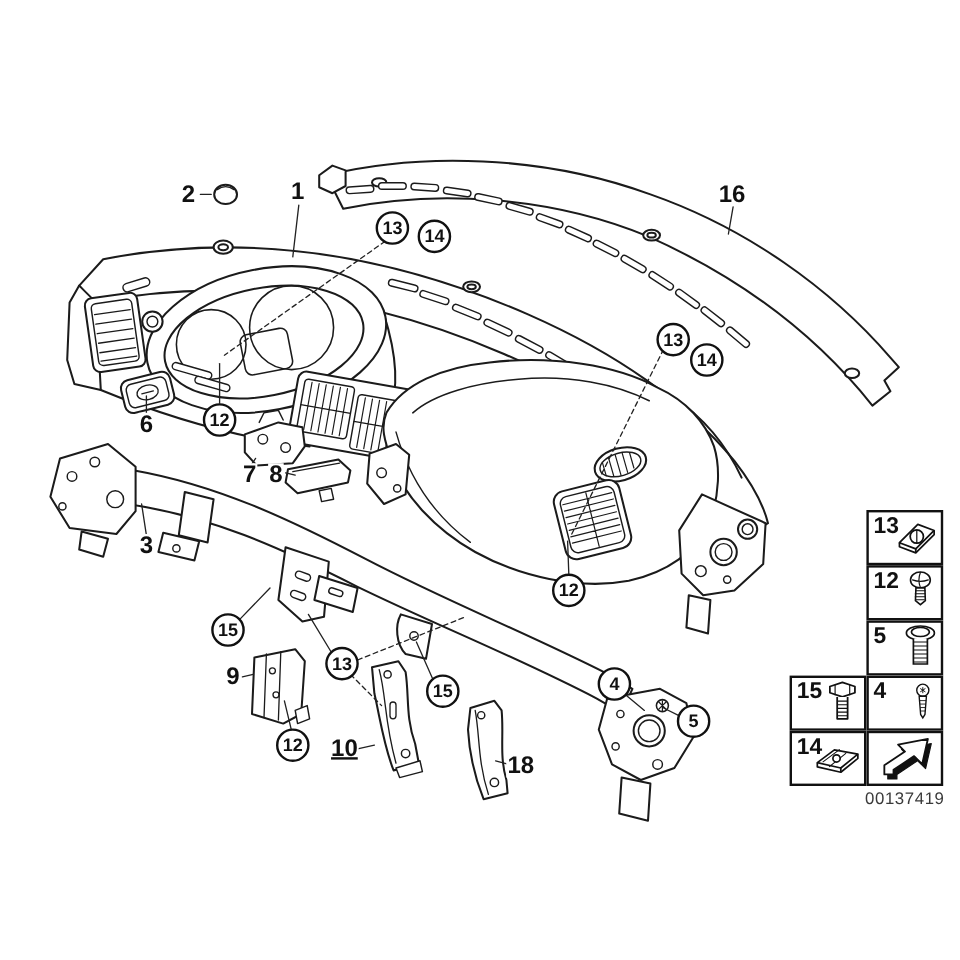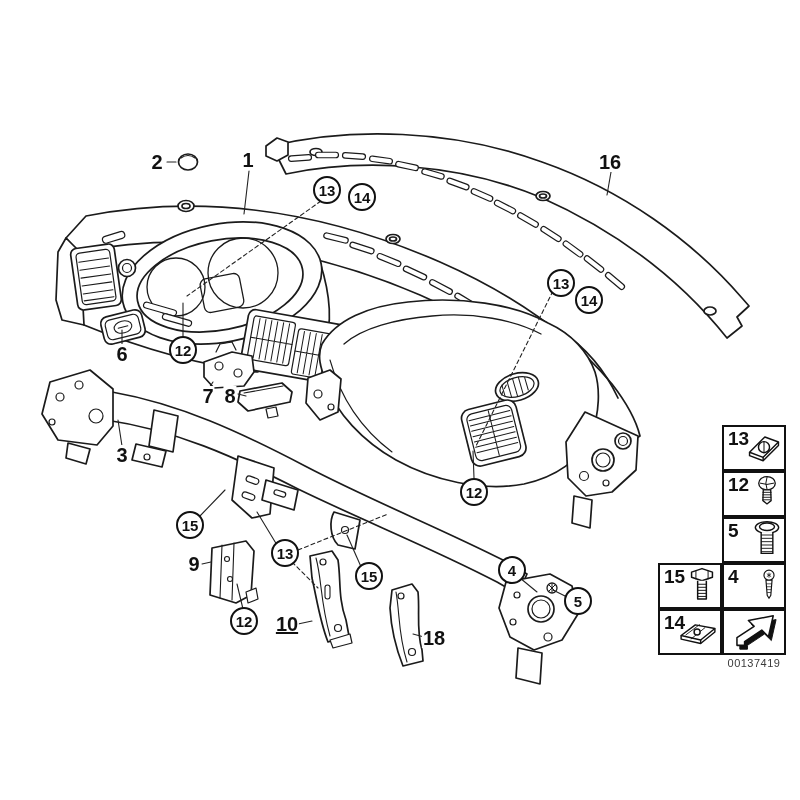--- a/index.html
+++ b/index.html
@@ -15,21 +15,21 @@
   }
   .co-plain {
     position:absolute; transform:translate(-50%,-50%); font-weight:bold; font-size:20px;
     color:#111; pointer-events:auto; background:#fff; padding:0 1px; line-height:1;
   }
   .lcell { position:absolute; border:2px solid #111; background:#fff; pointer-events:auto; }
   .lnum { position:absolute; left:4px; top:1px; font-weight:bold; font-size:19px; color:#111; }
   .licon { position:absolute; right:2px; top:50%; transform:translateY(-50%); }
   .licon svg { display:block; }
   #part-number { position:absolute; left:720px; top:657px; width:68px; text-align:center;
-                 font-size:11px; color:#3a3a3a; letter-spacing:.5px; }
+                 font-size:14px; color:#3a3a3a; letter-spacing:.5px; }
 </style>
 </head>
 <body>
 
 <div id="stage">
 
 <svg id="art" width="800" height="800" viewBox="0 0 800 800">
   <g fill="none" stroke="#1b1b1b" stroke-width="1.7" stroke-linejoin="round" stroke-linecap="round">
 
     <g>

